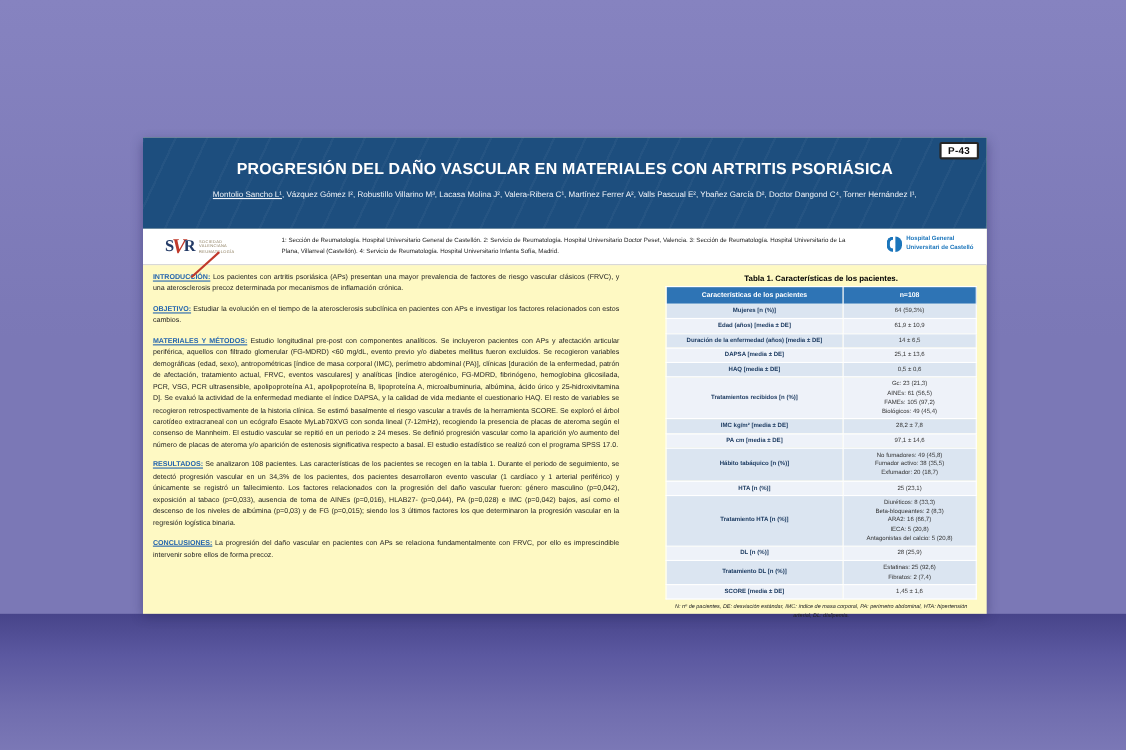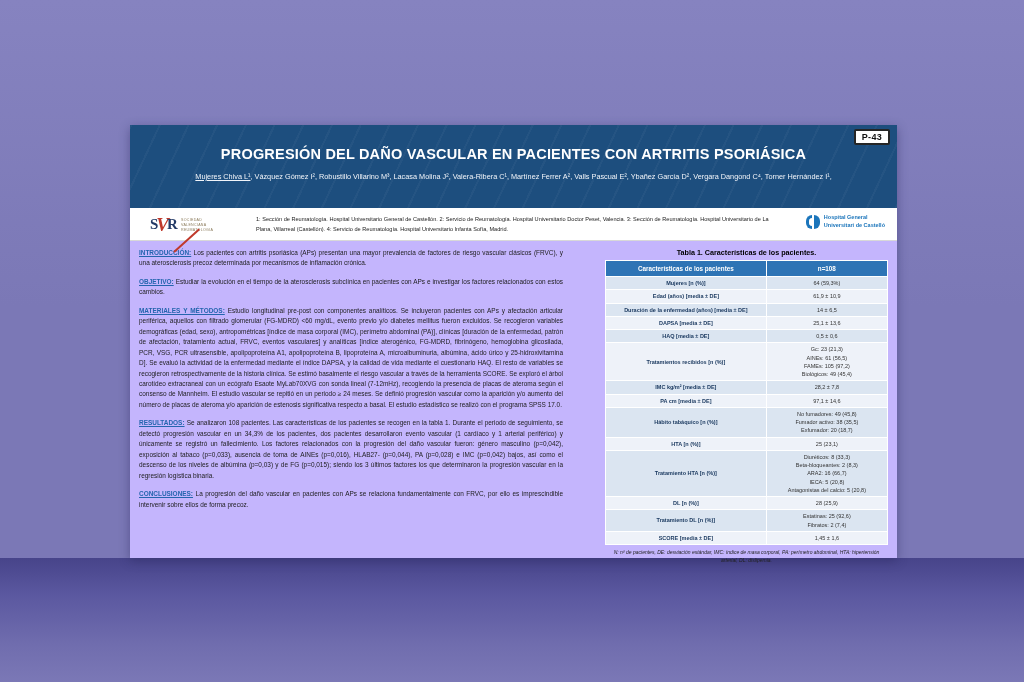--- a/index.html
+++ b/index.html
@@ -6,21 +6,21 @@
   body{
     width:1024px;height:682px;position:relative;overflow:hidden;
     background:linear-gradient(180deg,#8683c0 0%,#7b78b6 45%,#7b78b6 100%);
     font-family:"Liberation Sans",sans-serif;
   }
   .shadow-band{
     position:absolute;left:0;top:558px;width:1024px;height:124px;
     background:linear-gradient(180deg,#47448a 0%,#5b58a0 30%,#706dae 70%,#7b78b6 100%);
   }
   .poster{
-    position:absolute;left:130px;top:125px;width:767px;height:433px;background:#c4b5fd;
+    position:absolute;left:130px;top:125px;width:767px;height:433px;background:#fef9c3;
     box-shadow:0 3px 10px rgba(40,38,90,.45);
   }
   
   .poster-header{
     height:83px;background:#1d4e7e;position:relative;color:#fff;
     background-image:repeating-linear-gradient(115deg,rgba(255,255,255,.035) 0 2px,rgba(0,0,0,0) 2px 26px);
   }
   .badge{
     position:absolute;top:4px;right:7px;background:#fff;color:#111;
     border:2px solid #262626;border-radius:2px;font-weight:bold;font-size:9px;
@@ -78,22 +78,22 @@
 </style>
 </head>
 <body>
 
 <div class="shadow-band"></div>
 
 <div class="poster">
 
   <div class="poster-header">
     <div class="badge">P-43</div>
-    <div class="title">PROGRESIÓN DEL DAÑO VASCULAR EN PACIENTES CON ARTRITIS PSORIÁSICA</div>
-    <div class="authors"><span class="first-author">Mujeres Chiva L¹</span><span>, Vázquez Gómez I², Robustillo Villarino M³, Lacasa Molina J², Valera-Ribera C¹, Martínez Ferrer A², Valls Pascual E², Ybañez García D², Vergara Dangond C⁴, Torner Hernández I¹,</span><br></div>
+    <div class="title">PROGRESIÓN DEL DAÑO VASCULAR EN MATERIALES CON ARTRITIS PSORIÁSICA</div>
+    <div class="authors"><span class="first-author">Montolio Sancho L¹</span><span>, Vázquez Gómez I², Robustillo Villarino M³, Lacasa Molina J², Valera-Ribera C¹, Martínez Ferrer A², Valls Pascual E², Ybañez García D², Doctor Dangond C⁴, Torner Hernández I¹,</span><br></div>
   </div>
 
   <div class="affil-band">
     <div class="svr-logo">
       <span class="svr-letters">S</span>
         <span class="svr-letters svr-v">V</span>
         <span class="svr-letters">R</span>
       <span class="svr-caption"><span>SOCIEDAD VALENCIANA</span><br><span>REUMATOLOGÍA</span></span>
       <span class="svr-swoosh"></span>
     </div>

